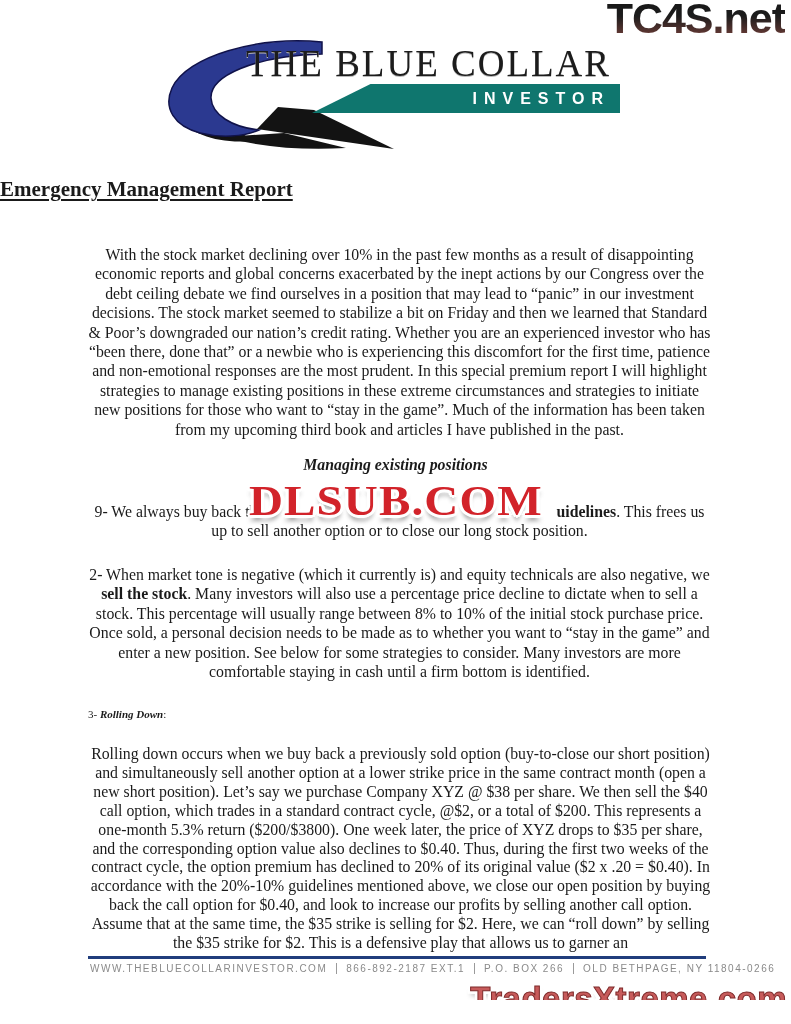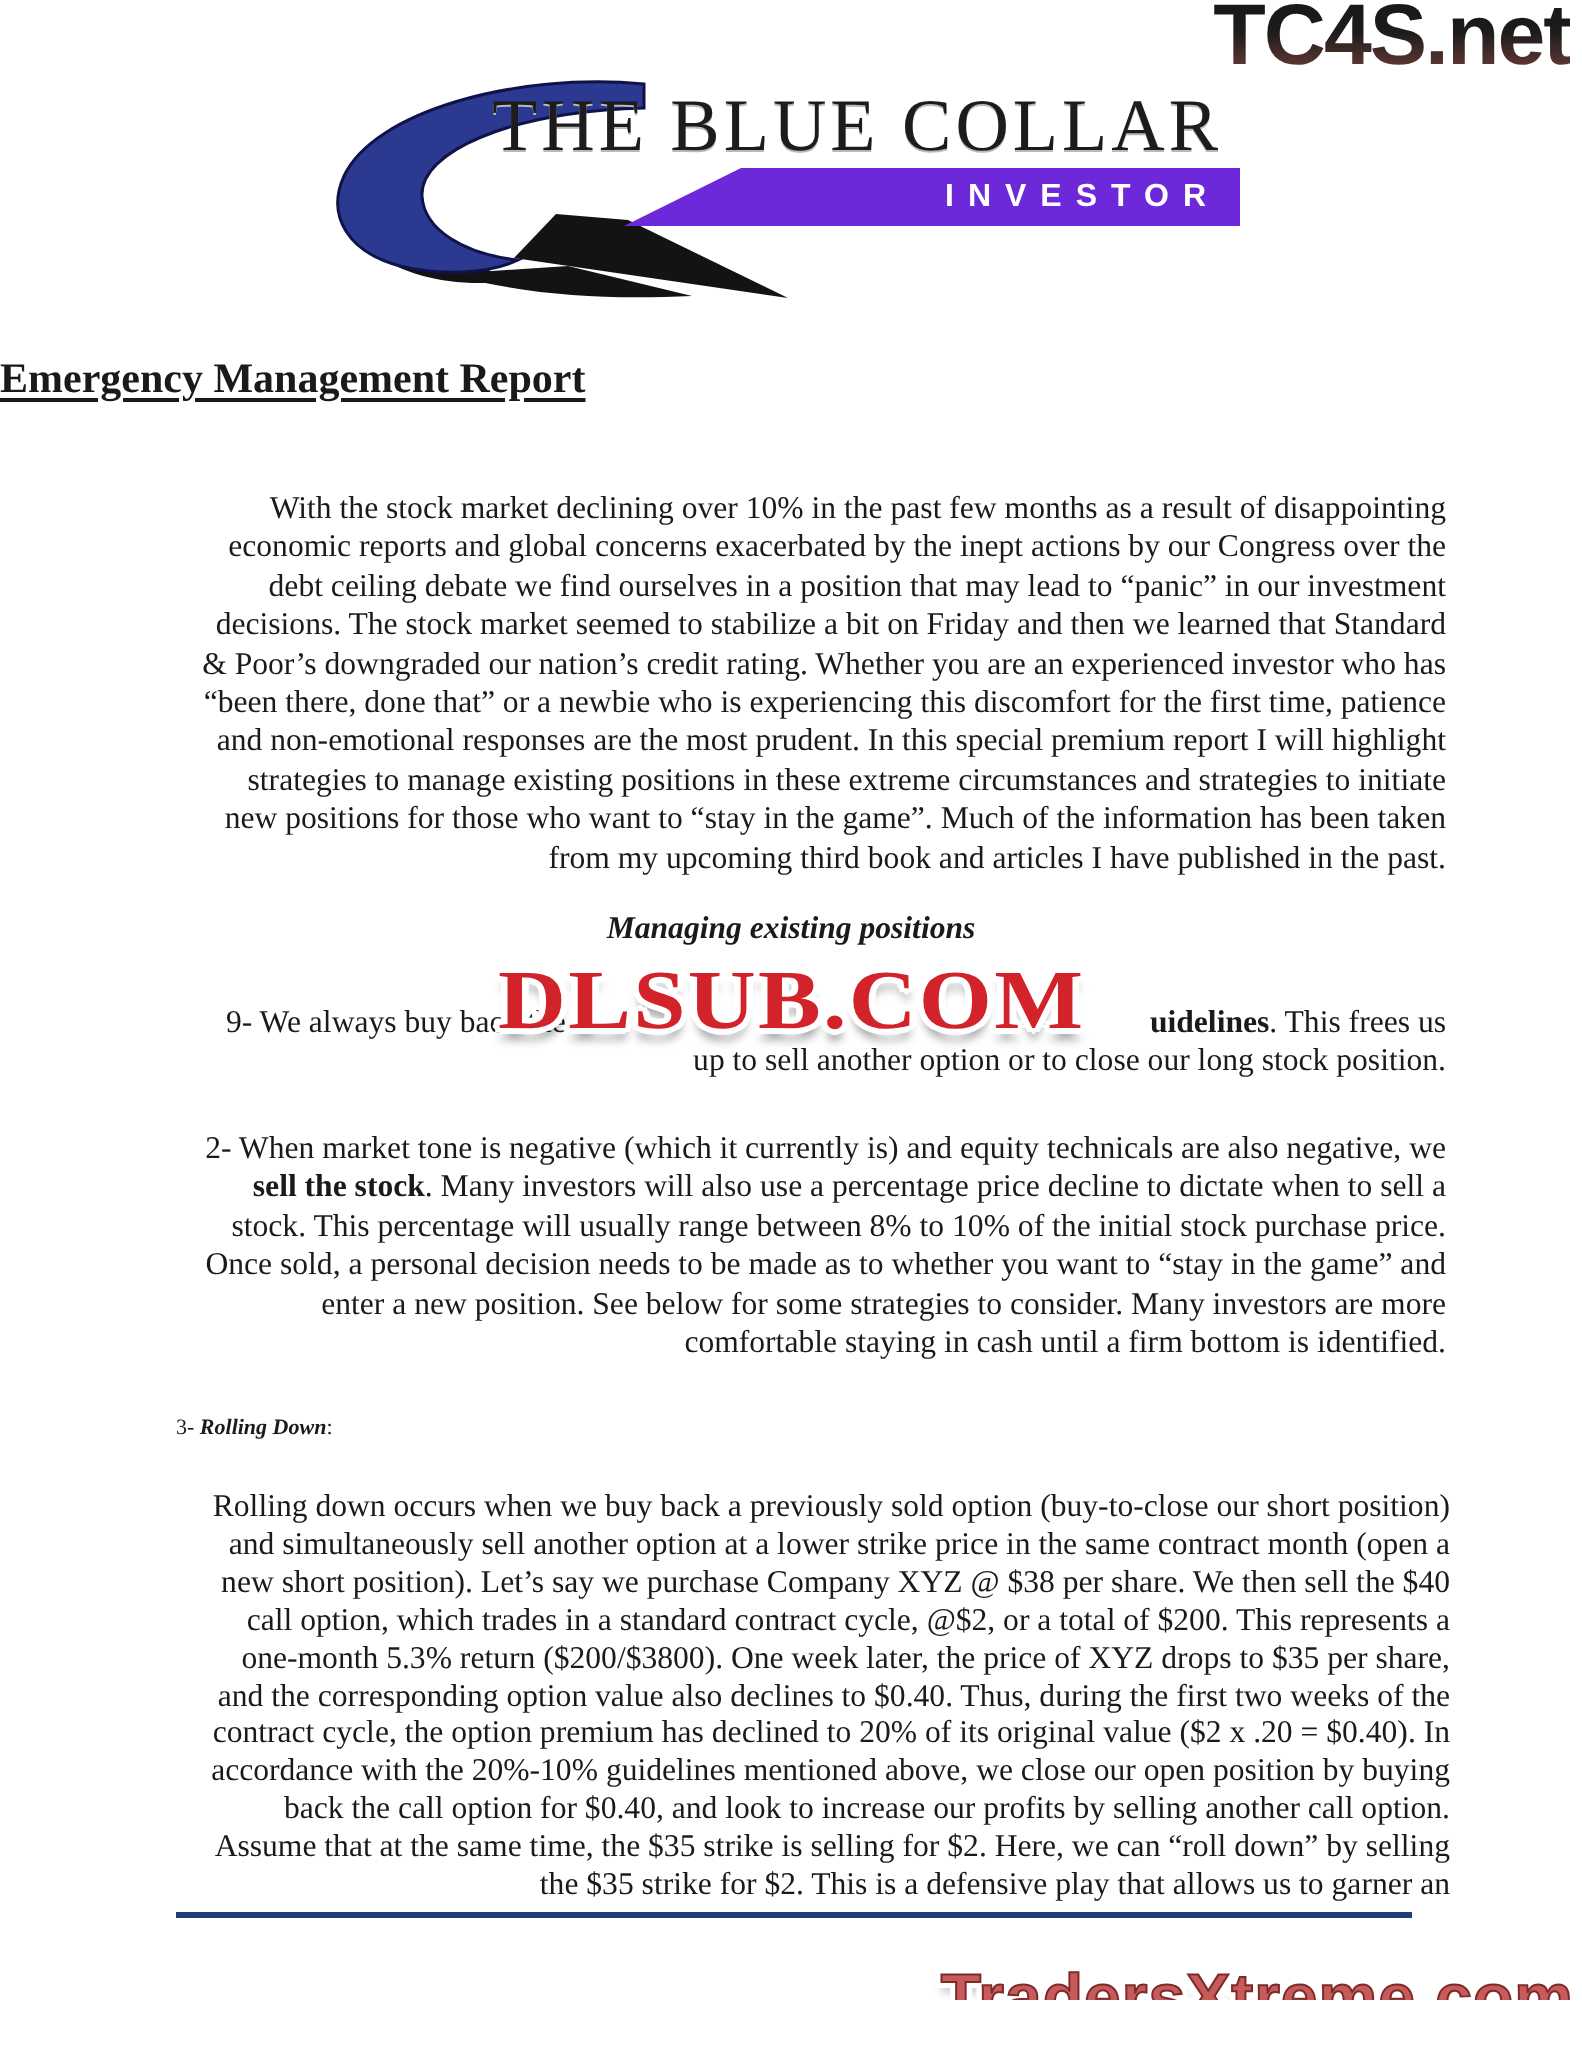--- a/index.html
+++ b/index.html
@@ -43,21 +43,21 @@
     color: #1c1c1c;
     text-shadow: 0 1px 0 #b9b9b9;
     white-space: nowrap;
   }
   .logo-banner {
     position: absolute;
     left: 312px;
     top: 84px;
     width: 308px;
     height: 29px;
-    background: #6d28d9;
+    background: #0f766e;
     clip-path: polygon(0 100%, 19% 0, 100% 0, 100% 100%);
     z-index: 3;
   }
   .logo-banner .banner-text {
     display: block;
     text-align: right;
     padding-right: 10px;
     line-height: 29px;
     color: #ffffff;
     font-family: "Liberation Sans", "DejaVu Sans", sans-serif;
@@ -85,25 +85,25 @@
     width: 100%;
     text-align: left;
     font-size: 21px;
     font-weight: bold;
     text-decoration: underline;
     text-decoration-thickness: 2px;
     text-underline-offset: 3px;
   }
   .para {
     position: absolute;
-    left: 100px;
+    left: 88px;
     width: 623px;
     font-size: 15.8px;
     line-height: 19.4px;
-    text-align: right;
+    text-align: center;
   }
   .p-intro   { top: 245px; }
   .h-section {
     position: absolute;
     top: 456px;
     left: 0;
     width: 100%;
     text-align: center;
     font-size: 15.8px;
     font-weight: bold;
@@ -221,16 +221,19 @@
     <span>2- When market tone is negative (which it currently is) and equity technicals are also negative, we </span><span class="bold-seg">sell the stock</span><span>. Many investors will also use a percentage price decline to dictate when to sell a stock. This percentage will usually range between 8% to 10% of the initial stock purchase price. Once sold, a personal decision needs to be made as to whether you want to “stay in the game” and enter a new position. See below for some strategies to consider. Many investors are more comfortable staying in cash until a firm bottom is identified.</span>
   </div>
 
   <div class="h-item3">
     <span>3- </span><span class="rolling-title">Rolling Down</span><span>:</span>
   </div>
 
   <div class="para p-rolling">Rolling down occurs when we buy back a previously sold option (buy-to-close our short position) and simultaneously sell another option at a lower strike price in the same contract month (open a new short position). Let’s say we purchase Company XYZ @ $38 per share. We then sell the $40 call option, which trades in a standard contract cycle, @$2, or a total of $200. This represents a one-month 5.3% return ($200/$3800). One week later, the price of XYZ drops to $35 per share, and the corresponding option value also declines to $0.40. Thus, during the first two weeks of the contract cycle, the option premium has declined to 20% of its original value ($2 x .20 = $0.40). In accordance with the 20%-10% guidelines mentioned above, we close our open position by buying back the call option for $0.40, and look to increase our profits by selling another call option. Assume that at the same time, the $35 strike is selling for $2. Here, we can “roll down” by selling the $35 strike for $2. This is a defensive play that allows us to garner an</div>
 
   <div class="footer-rule"></div>
+  <div class="footer-line">
+    <span>WWW.THEBLUECOLLARINVESTOR.COM</span><span class="sep"></span><span>866-892-2187 EXT.1</span><span class="sep"></span><span>P.O. BOX 266</span><span class="sep"></span><span>OLD BETHPAGE, NY 11804-0266</span>
+  </div>
 
   <div class="bottom-brand">TradersXtreme.com</div>
 
 </div>
 
 </body></html>

